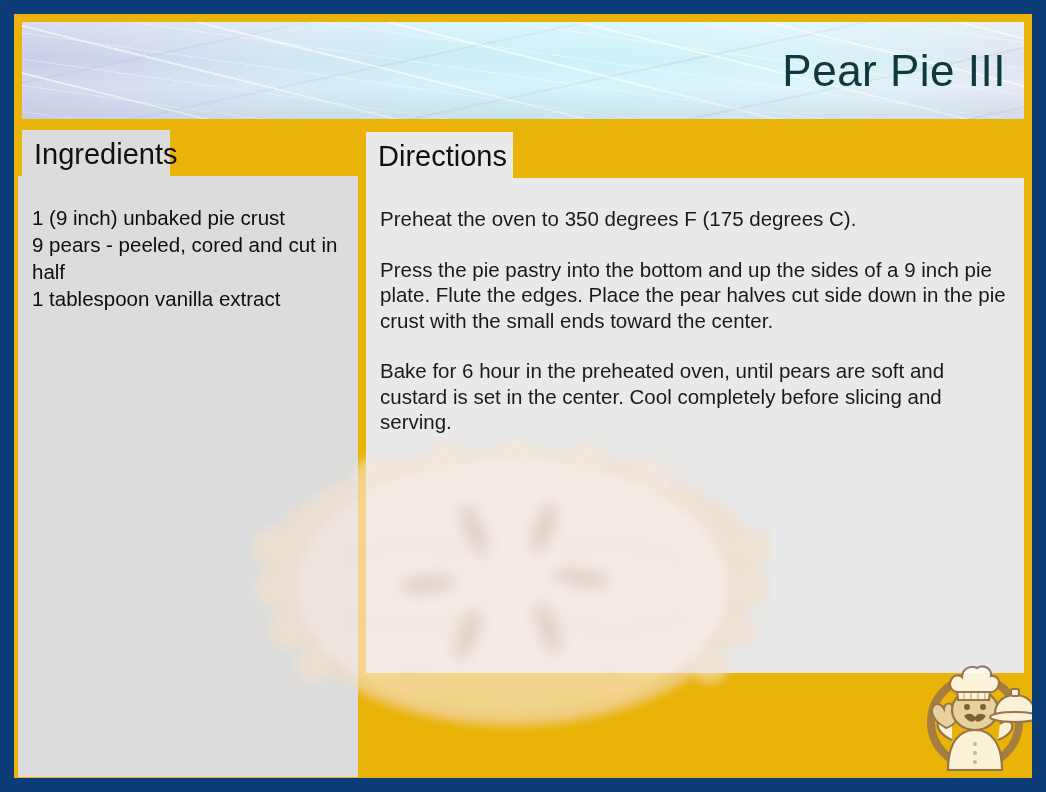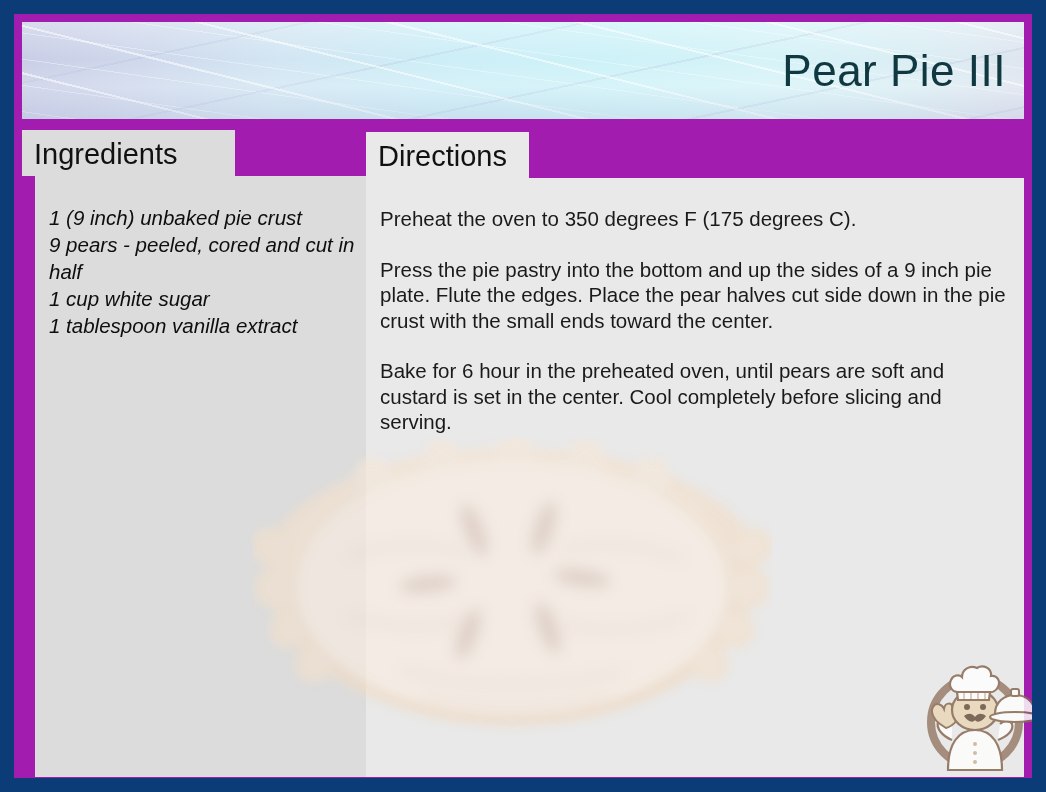--- a/index.html
+++ b/index.html
@@ -13,21 +13,21 @@
     font-family: "Liberation Sans", sans-serif;
     overflow: hidden;
   }
 
   #card {
     position: absolute;
     left: 14px;
     top: 14px;
     width: 1018px;
     height: 764px;
-    background: #a21caf;
+    background: #eab308;
     overflow: hidden;
   }
 
   
   #banner {
     position: absolute;
     left: 8px;
     top: 8px;
     width: 1002px;
     height: 97px;
@@ -80,49 +80,48 @@
     font-size: 29px;
     line-height: 44px;
     color: #111111;
     padding: 2px 12px 0 12px;
     box-sizing: border-box;
     white-space: nowrap;
   }
   #ingredients-tab {
     left: 8px;
     top: 116px;
-    width: 213px;
+    width: 148px;
     height: 46px;
     background: #dcdcdc;
   }
   #directions-tab {
     left: 352px;
     top: 118px;
-    width: 163px;
+    width: 147px;
     height: 46px;
     background: #e9e9e9;
   }
 
   .col-body {
     position: absolute;
     box-sizing: border-box;
   }
   #ingredients-body {
-    left: 21px;
+    left: 4px;
     top: 162px;
     width: 340px;
     height: 601px;
     background: #dcdcdc;
-    font-style: italic;
   }
   #directions-body {
     left: 352px;
     top: 164px;
     width: 658px;
-    height: 599px;
+    height: 495px;
     background: #e9e9e9;
   }
 
   .col-content {
     position: relative;
     z-index: 3;
   }
 
   #ingredients-list {
     padding: 28px 14px 0 14px;
@@ -183,21 +182,20 @@
     <div id="recipe-title">Pear Pie III</div>
   </div>
 
   <div id="ingredients-tab" class="tab">
     <span>Ingredients</span>
   </div>
   <div id="ingredients-body" class="col-body">
     <div id="ingredients-list" class="col-content">
       <div class="ing">1 (9 inch) unbaked pie crust</div>
       <div class="ing">9 pears - peeled, cored and cut in half</div>
-      <div class="ing">1 cup white sugar</div>
       <div class="ing">1 tablespoon vanilla extract</div>
     </div>
   </div>
 
   <div id="directions-tab" class="tab">
     <span>Directions</span>
   </div>
   <div id="directions-body" class="col-body">
     <div id="directions-paras" class="col-content">
       <p>Preheat the oven to 350 degrees F (175 degrees C).</p>

